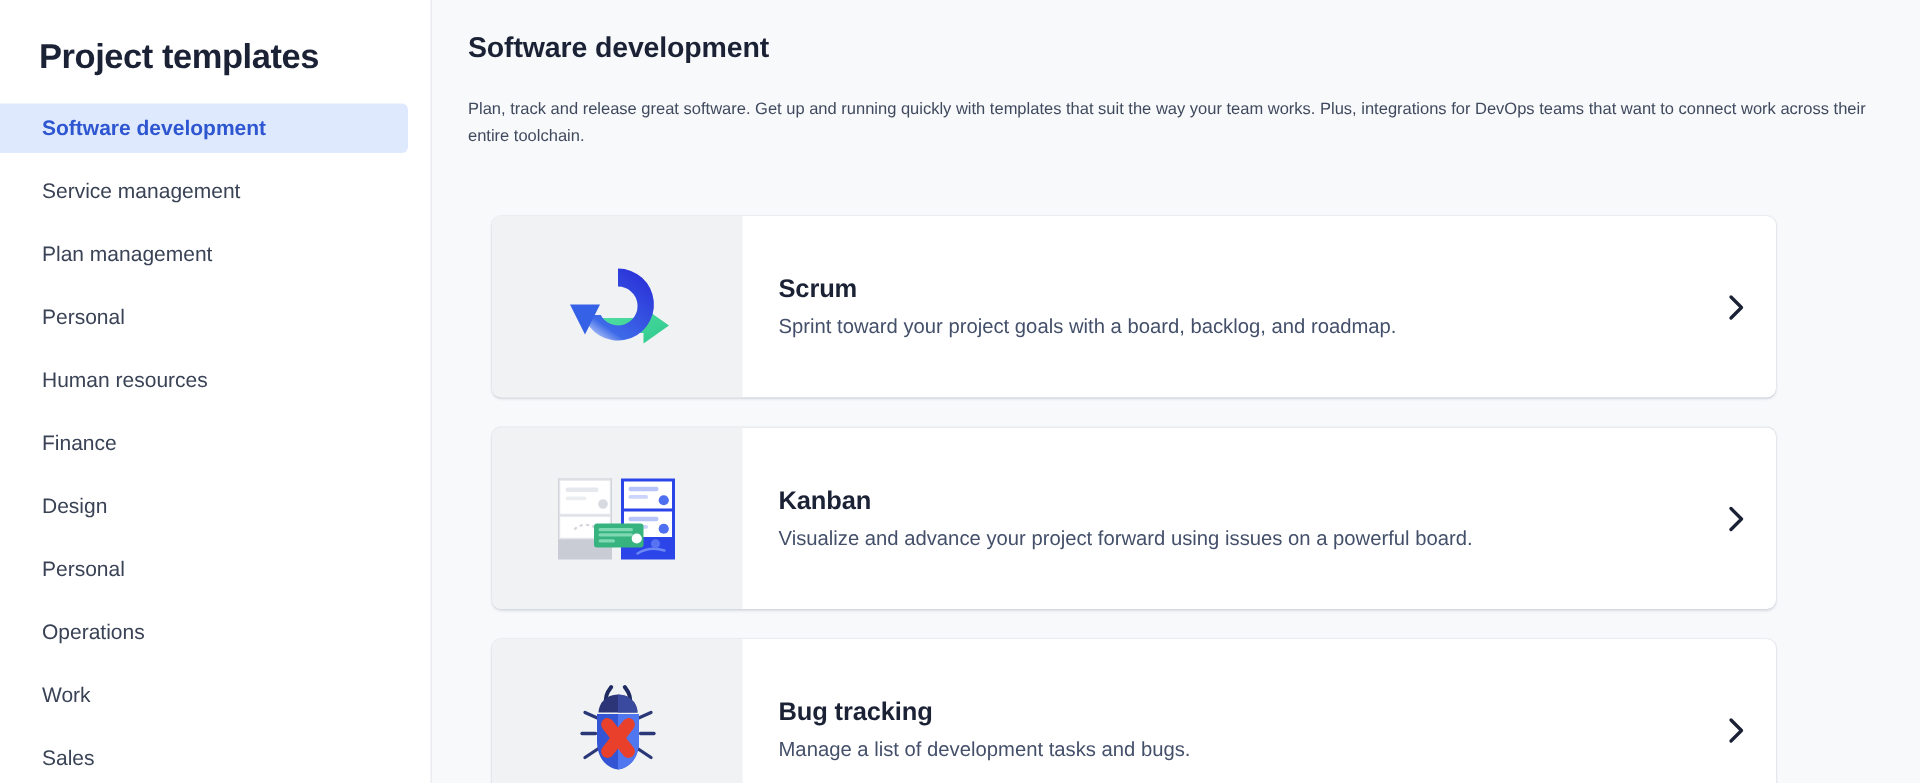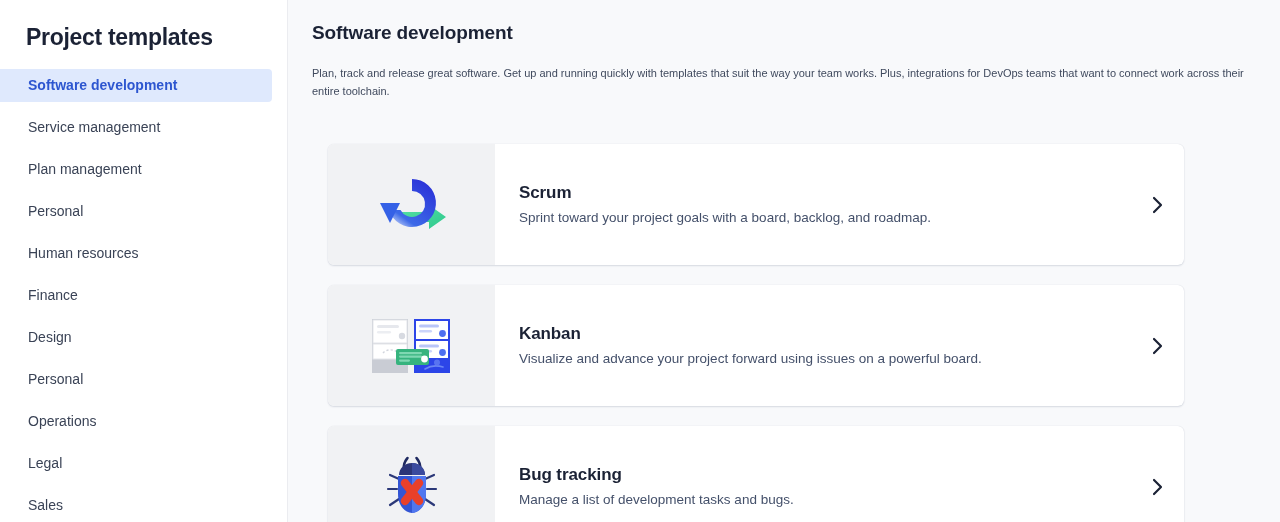--- a/index.html
+++ b/index.html
@@ -189,21 +189,21 @@
       <li class="sidebar-item">
         <span>Design</span>
       </li>
       <li class="sidebar-item">
         <span>Personal</span>
       </li>
       <li class="sidebar-item">
         <span>Operations</span>
       </li>
       <li class="sidebar-item">
-        <span>Legal</span>
+        <span>Work</span>
       </li>
       <li class="sidebar-item">
         <span>Sales</span>
       </li>
     </ul>
   </aside>
 
   <main class="main">
     <h2 class="main-title">Software development</h2>
     <p class="main-desc">Plan, track and release great software. Get up and running quickly with templates that suit the way your team works. Plus, integrations for DevOps teams that want to connect work across their entire toolchain.</p>

